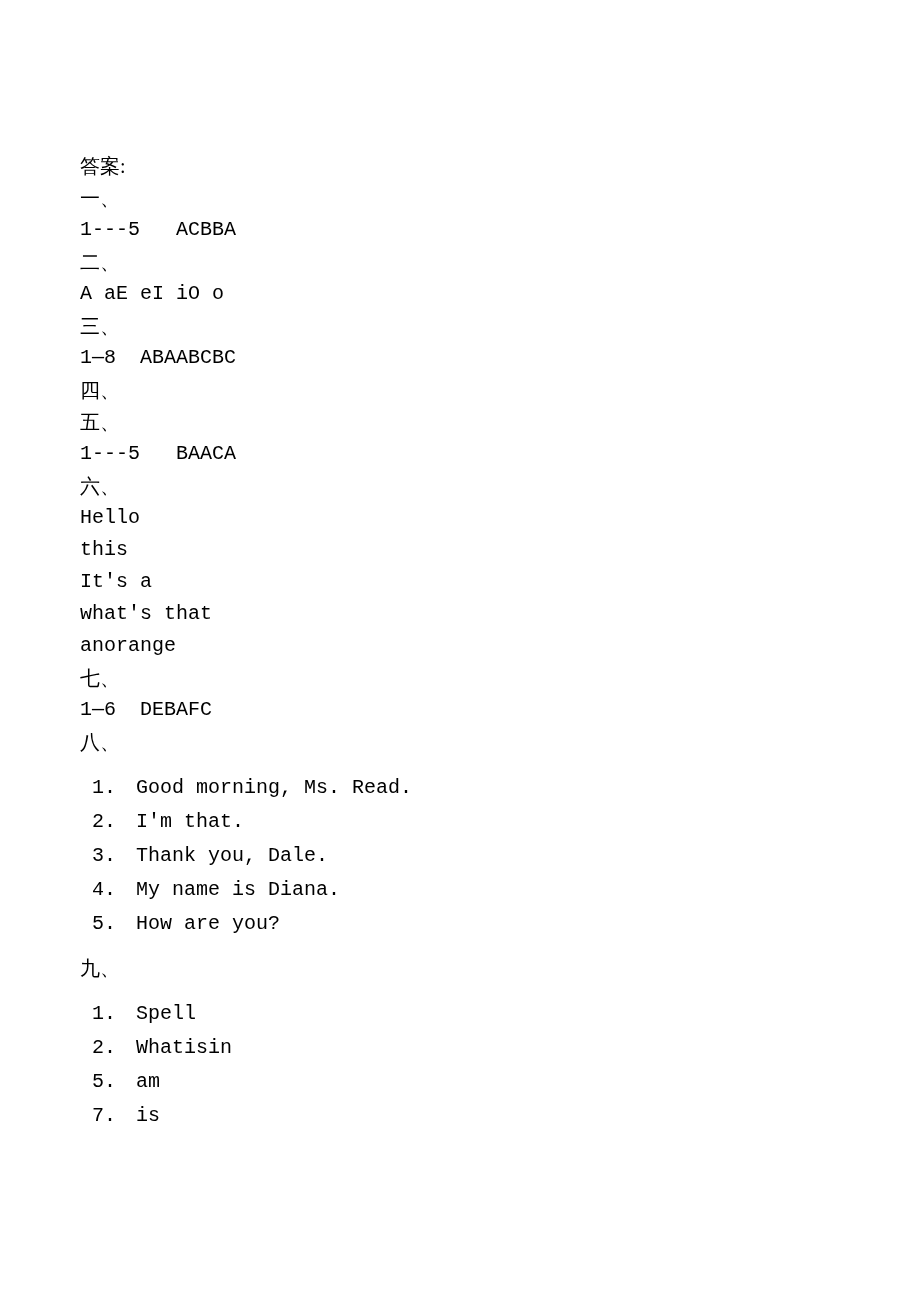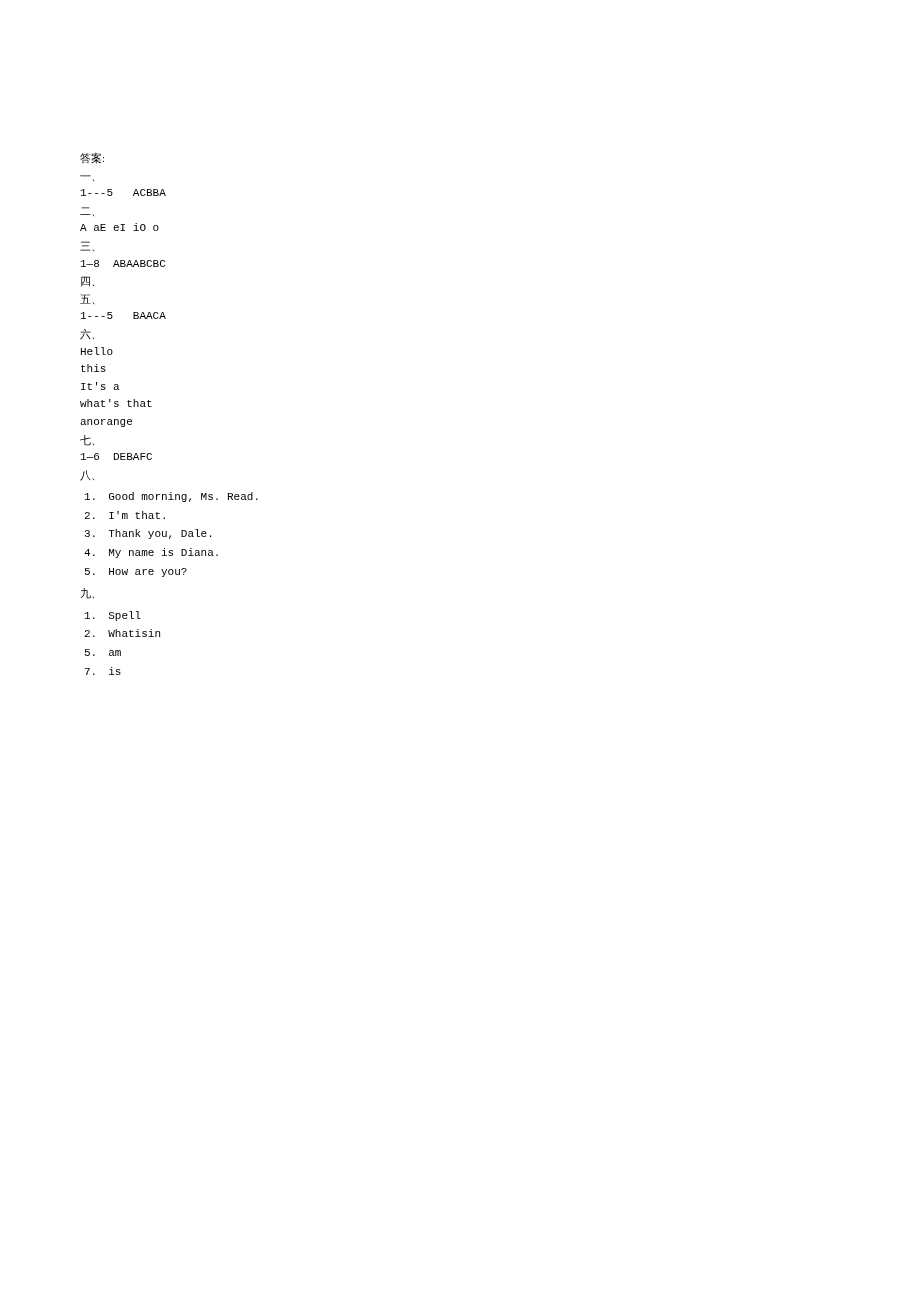--- a/index.html
+++ b/index.html
@@ -5,34 +5,34 @@
   html, body {
     margin: 0;
     padding: 0;
     background: #ffffff;
     width: 920px;
     height: 1302px;
   }
   .page {
     padding: 150px 80px 0 80px;
     font-family: "SimSun", "宋体", serif;
-    font-size: 11px;
+    font-size: 20px;
     line-height: 1.6;
     color: #000000;
   }
   .line {
     white-space: pre;
   }
   .mono {
     font-family: "Courier New", "SimSun", monospace;
   }
   ol.numbered {
     list-style: none;
     padding: 0;
-    margin: 4px;
+    margin: 12px;
   }
   ol.numbered li {
     white-space: pre;
   }
   .num {
     display: inline-block;
     width: 2.2em;
     font-family: "Courier New", monospace;
   }
 </style>

